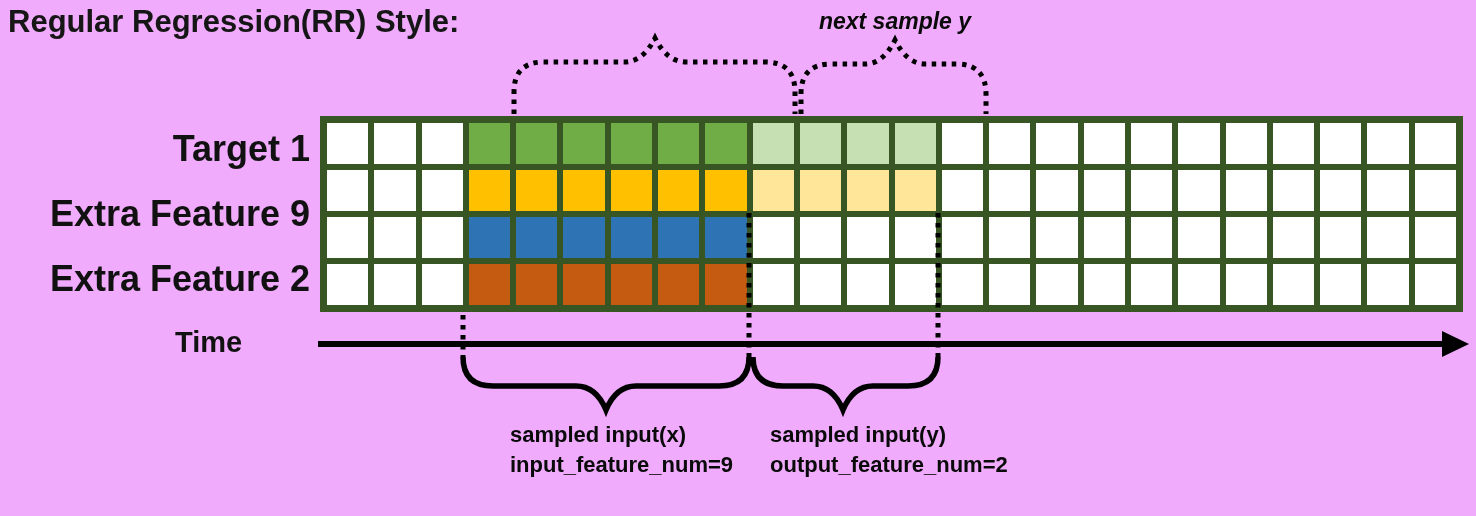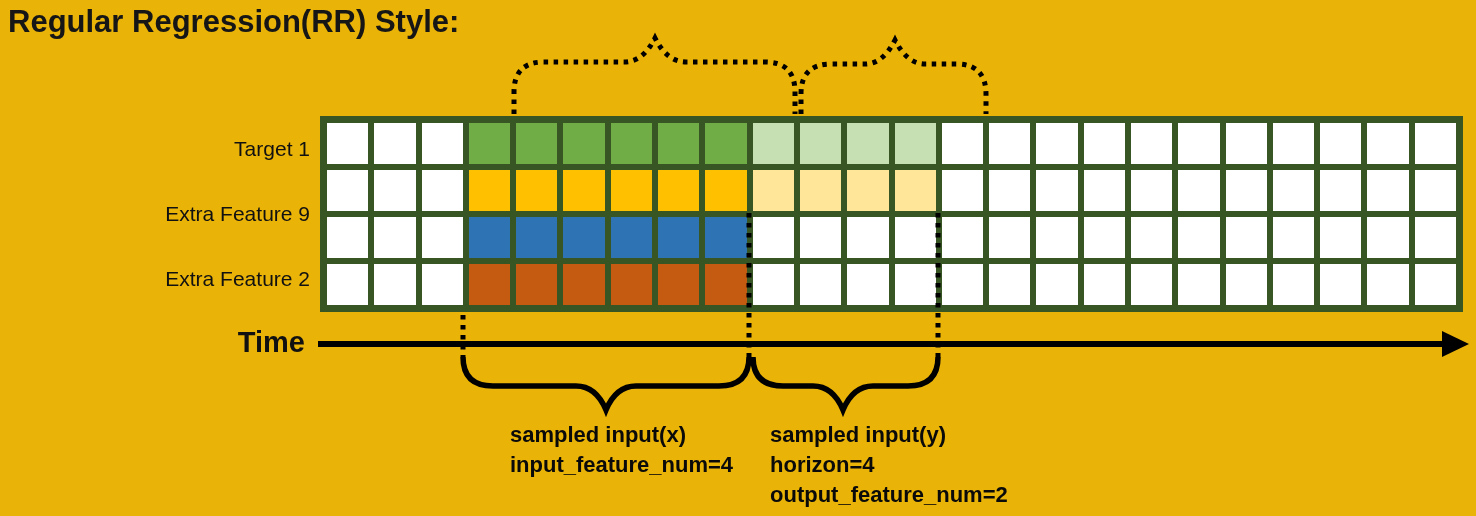--- a/index.html
+++ b/index.html
@@ -1,58 +1,59 @@
 <!DOCTYPE html>
 <html><head>
 <meta charset="utf-8">
 <style>
   html,body{margin:0;padding:0;background:#fff;}
   #canvas{
-    position:relative;width:1476px;height:516px;background:#eab308;overflow:hidden;
+    position:relative;width:1476px;height:516px;background:#f0abfc;overflow:hidden;
     font-family:"Liberation Sans", sans-serif;color:#000;
   }
   .abs{position:absolute;}
   #title{
     left:8px;top:4px;font-size:31px;font-weight:bold;color:#161616;letter-spacing:0px;
   }
   .next-label{
     top:8px;font-size:23px;font-style:italic;font-weight:bold;color:#0a0a0a;
     transform:translateX(-50%);white-space:nowrap;
   }
   #row-labels{
     left:0;top:116px;width:310px;height:196px;display:flex;flex-direction:column;
   }
   .row-label{
     flex:1;display:flex;align-items:center;justify-content:flex-end;
-    font-size:21px;font-weight:normal;color:#111;white-space:nowrap;
+    font-size:36px;font-weight:bold;color:#111;white-space:nowrap;
   }
   #grid{
     left:320px;top:116px;width:1143px;height:196px;box-sizing:border-box;
     display:grid;grid-template-columns:repeat(24,1fr);grid-template-rows:repeat(4,1fr);
     gap:6px;padding:7px;
   }
   .cell{width:100%;height:100%;}
   #time-label{
-    left:175px;top:326px;width:130px;text-align:right;
+    left:175px;top:326px;width:130px;
     font-size:29px;font-weight:bold;color:#111;
   }
   #overlay{left:0;top:0;width:1476px;height:516px;pointer-events:none;}
   .caption{
     top:420px;font-size:22px;font-weight:600;color:#0a0a0a;line-height:30px;white-space:nowrap;
   }
   #caption-input{left:510px;}
   #caption-output{left:770px;}
 </style>
 </head>
 <body>
 
 <div id="canvas">
 
   <div id="title" class="abs">Regular Regression(RR) Style:</div>
 
+  <div class="abs next-label" style="left:895px;">next sample y</div>
 
   <div id="row-labels" class="abs">
     <div class="row-label">Target 1</div>
     <div class="row-label">Extra Feature 9</div>
     <div class="row-label">Extra Feature 2</div>
   </div>
 
   <div id="grid" class="abs" style="background: rgb(55, 86, 35);">
       <div class="cell" style="background: rgb(255, 255, 255);"></div>
       <div class="cell" style="background: rgb(255, 255, 255);"></div>
@@ -169,22 +170,21 @@
     <line x1="749" y1="213" x2="749" y2="357" stroke="#000" stroke-width="5" stroke-dasharray="4.5 5.5"></line>
     <line x1="938" y1="213" x2="938" y2="357" stroke="#000" stroke-width="5" stroke-dasharray="4.5 5.5"></line>
 
     <path d="M 463 357 Q 463 386 493 386 L 576 386 Q 596 386 606 410 Q 616 386 636 386 L 719 386 Q 749 386 749 357" fill="none" stroke="#000" stroke-width="5.5"></path>
 
     <path d="M 753 357 Q 753 386 783 386 L 813 386 Q 833 386 843 410 Q 853 386 873 386 L 908 386 Q 938 386 938 357" fill="none" stroke="#000" stroke-width="5.5"></path>
   </svg>
 
   <div id="caption-input" class="abs caption">
     <div>sampled input(x)</div>
-    <div>input_feature_num=4</div>
+    <div>input_feature_num=9</div>
   </div>
 
   <div id="caption-output" class="abs caption">
     <div>sampled input(y)</div>
-    <div>horizon=4</div>
     <div>output_feature_num=2</div>
   </div>
 
 </div>
 
 </body></html>

